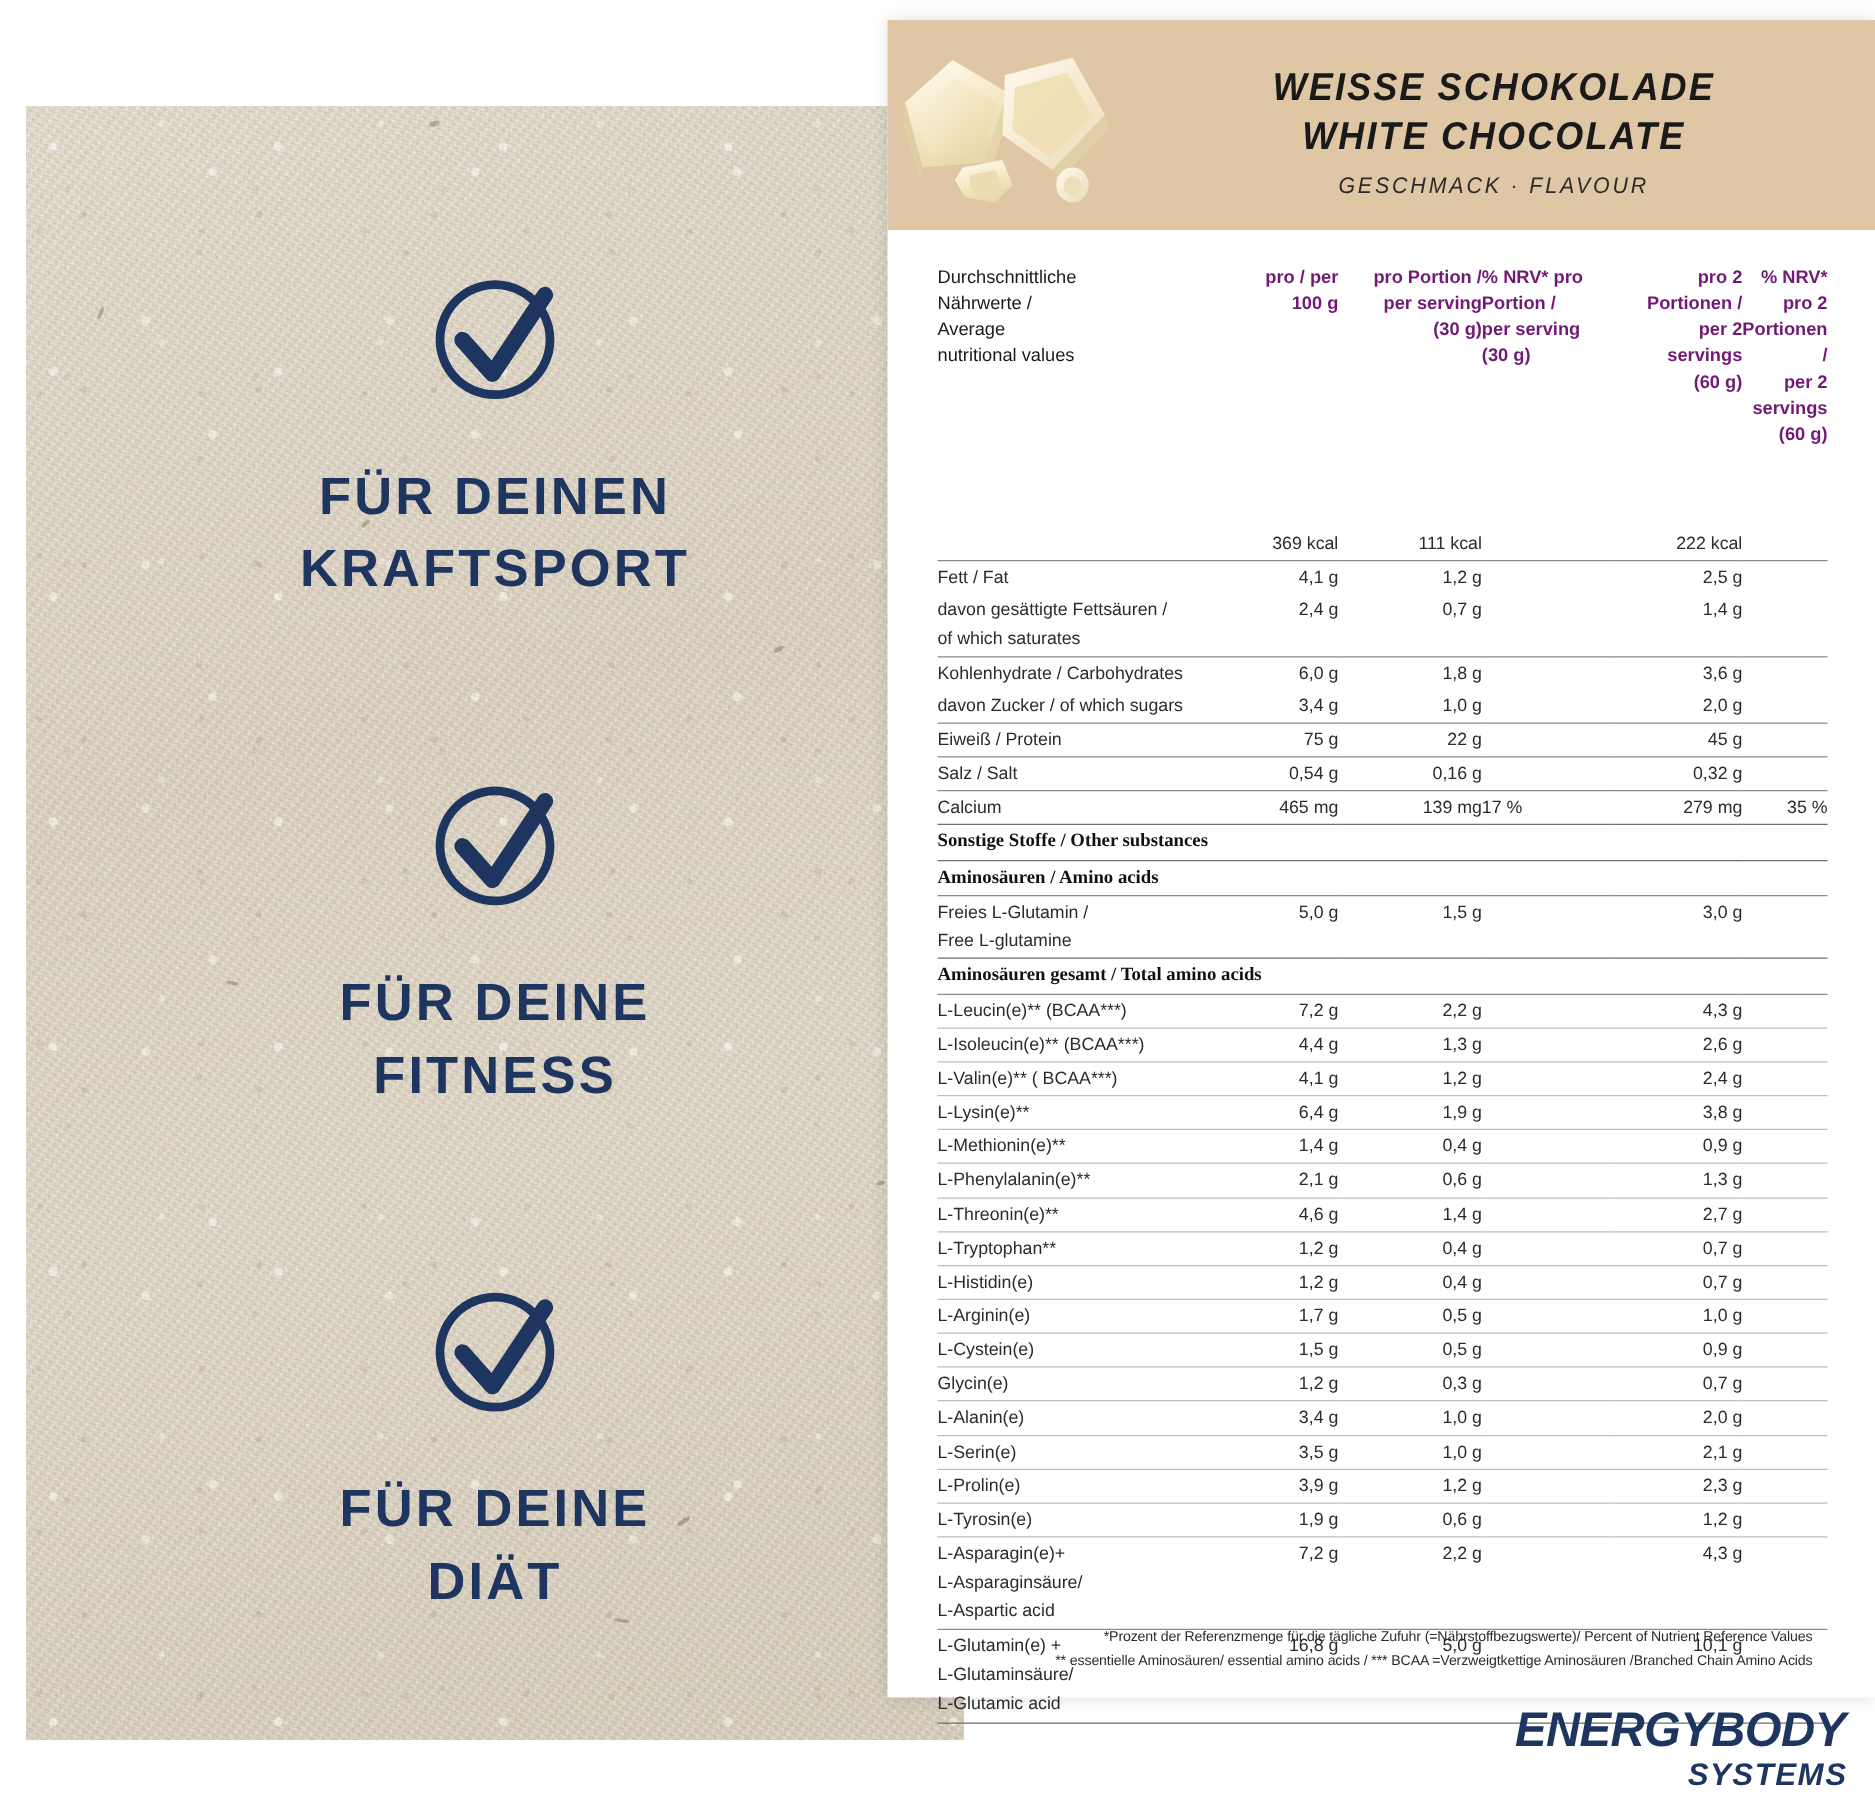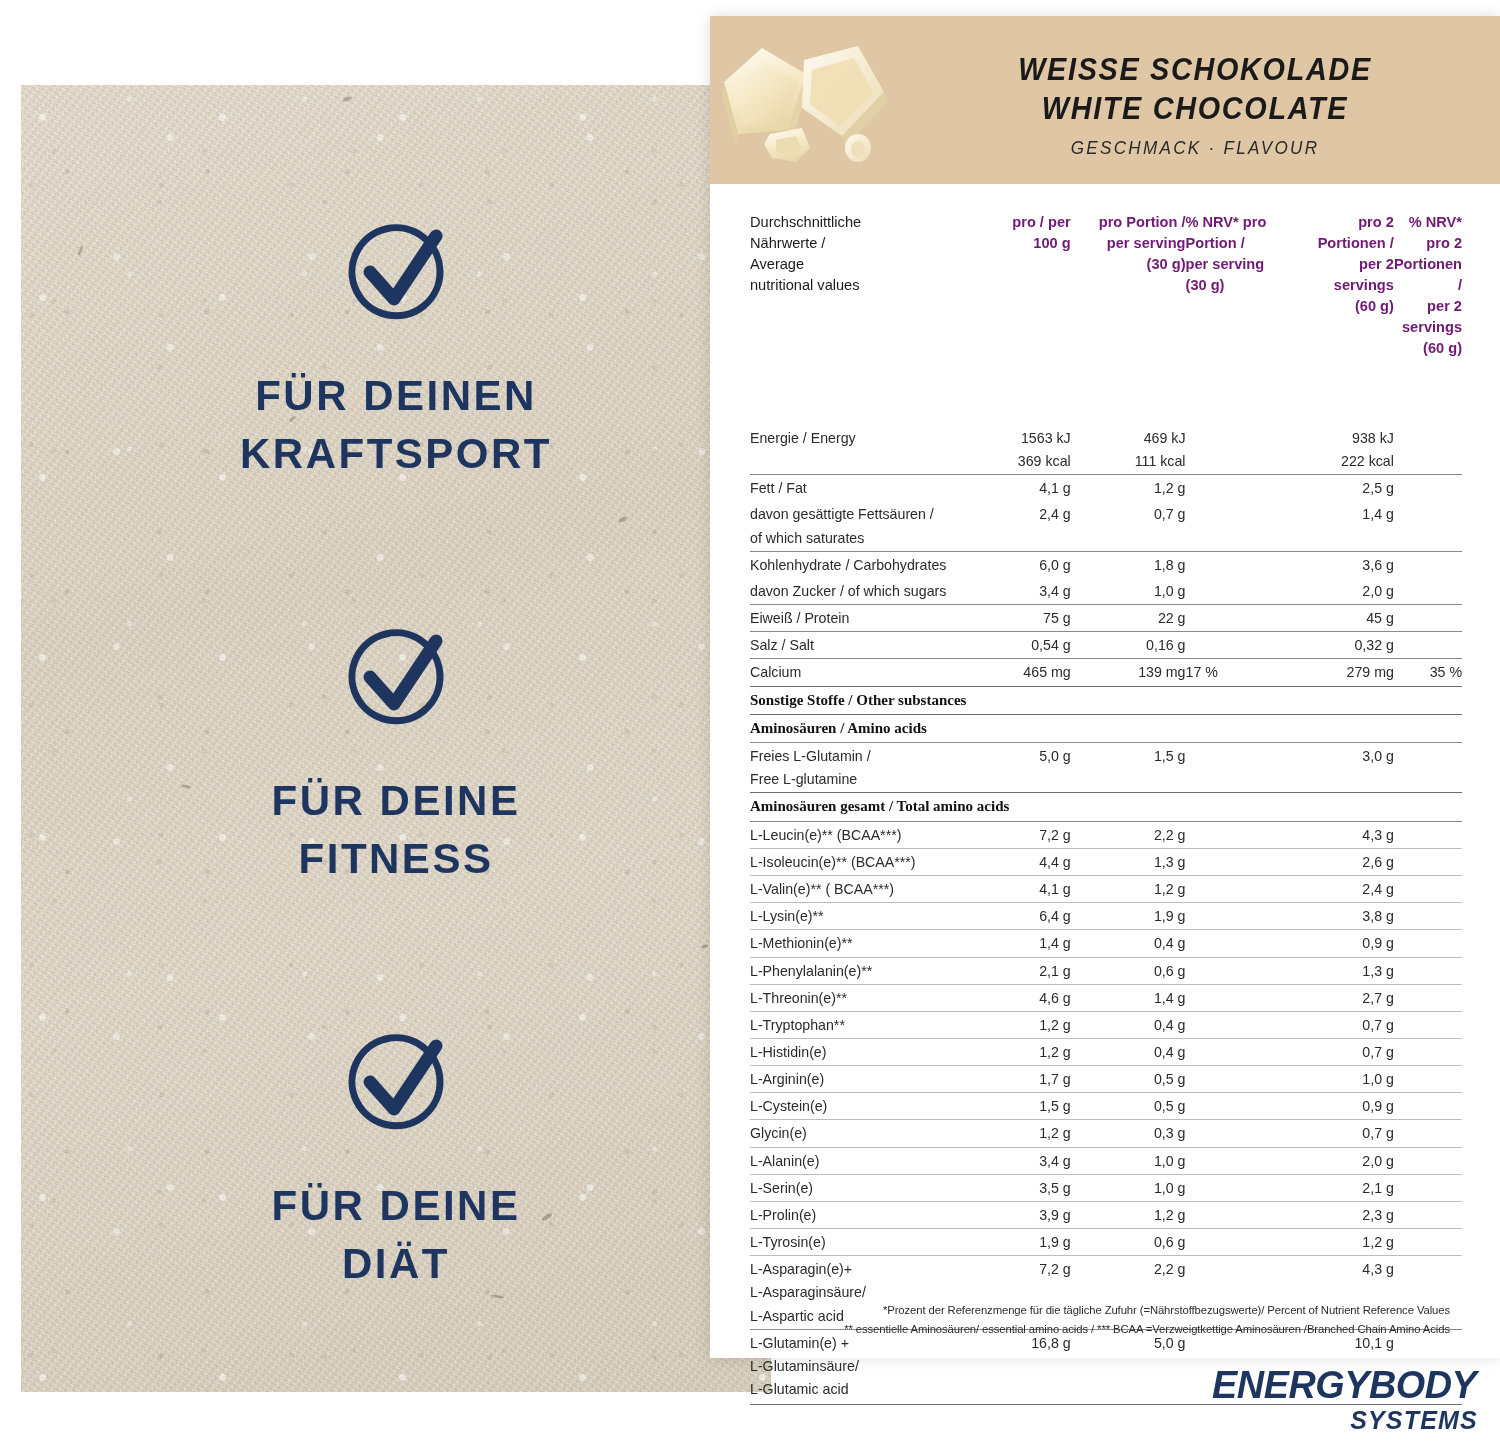--- a/index.html
+++ b/index.html
@@ -302,28 +302,20 @@
               <div>pro 2</div>
               <div>Portionen /</div>
               <div>per 2</div>
               <div>servings</div>
               <div>(60 g)</div>
             </td>
           </tr>
           <tr class="hdr">
             <td class="hdr-spacer" colspan="6"></td>
           </tr>
-        <tr class="row">
-              <td class="c-label">Energie / Energy</td>
-              <td class="c-100">1563 kJ</td>
-              <td class="c-port">469 kJ</td>
-              <td class="c-nrv1"></td>
-              <td class="c-2port">938 kJ</td>
-              <td class="c-nrv2"></td>
-            </tr>
             <tr class="cont">
               <td class="c-label"></td>
               <td class="c-100">369 kcal</td>
               <td class="c-port">111 kcal</td>
               <td class="c-nrv1"></td>
               <td class="c-2port">222 kcal</td>
               <td class="c-nrv2"></td>
             </tr>
             <tr class="row rule-top">
               <td class="c-label">Fett / Fat</td>

